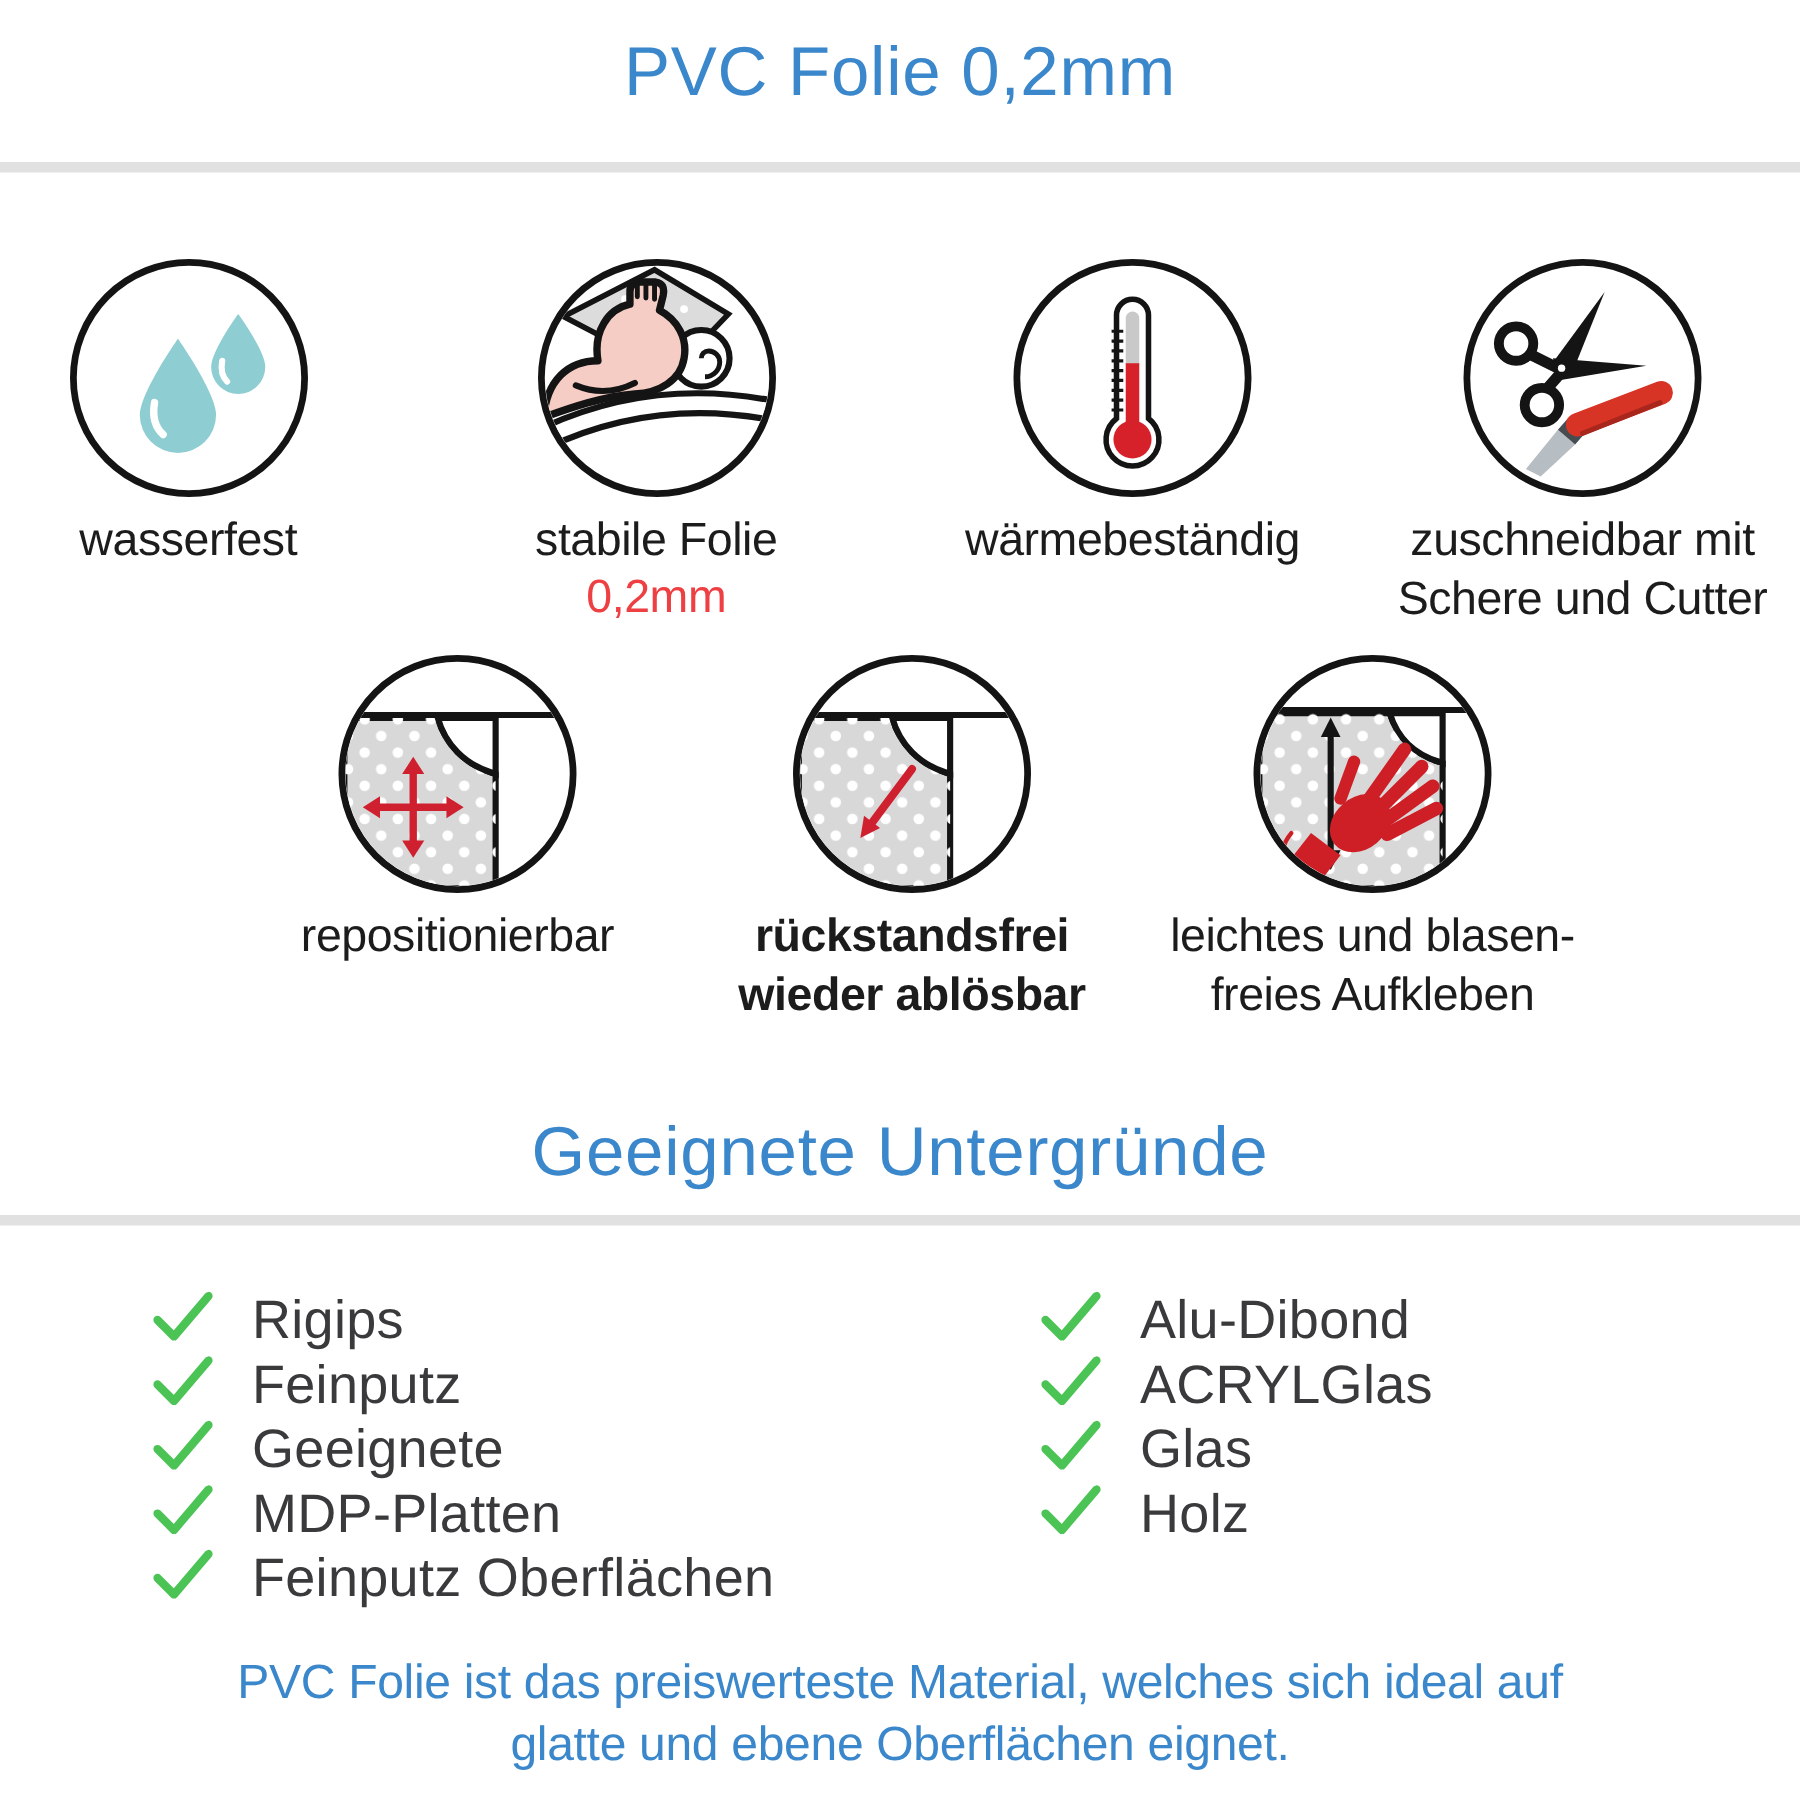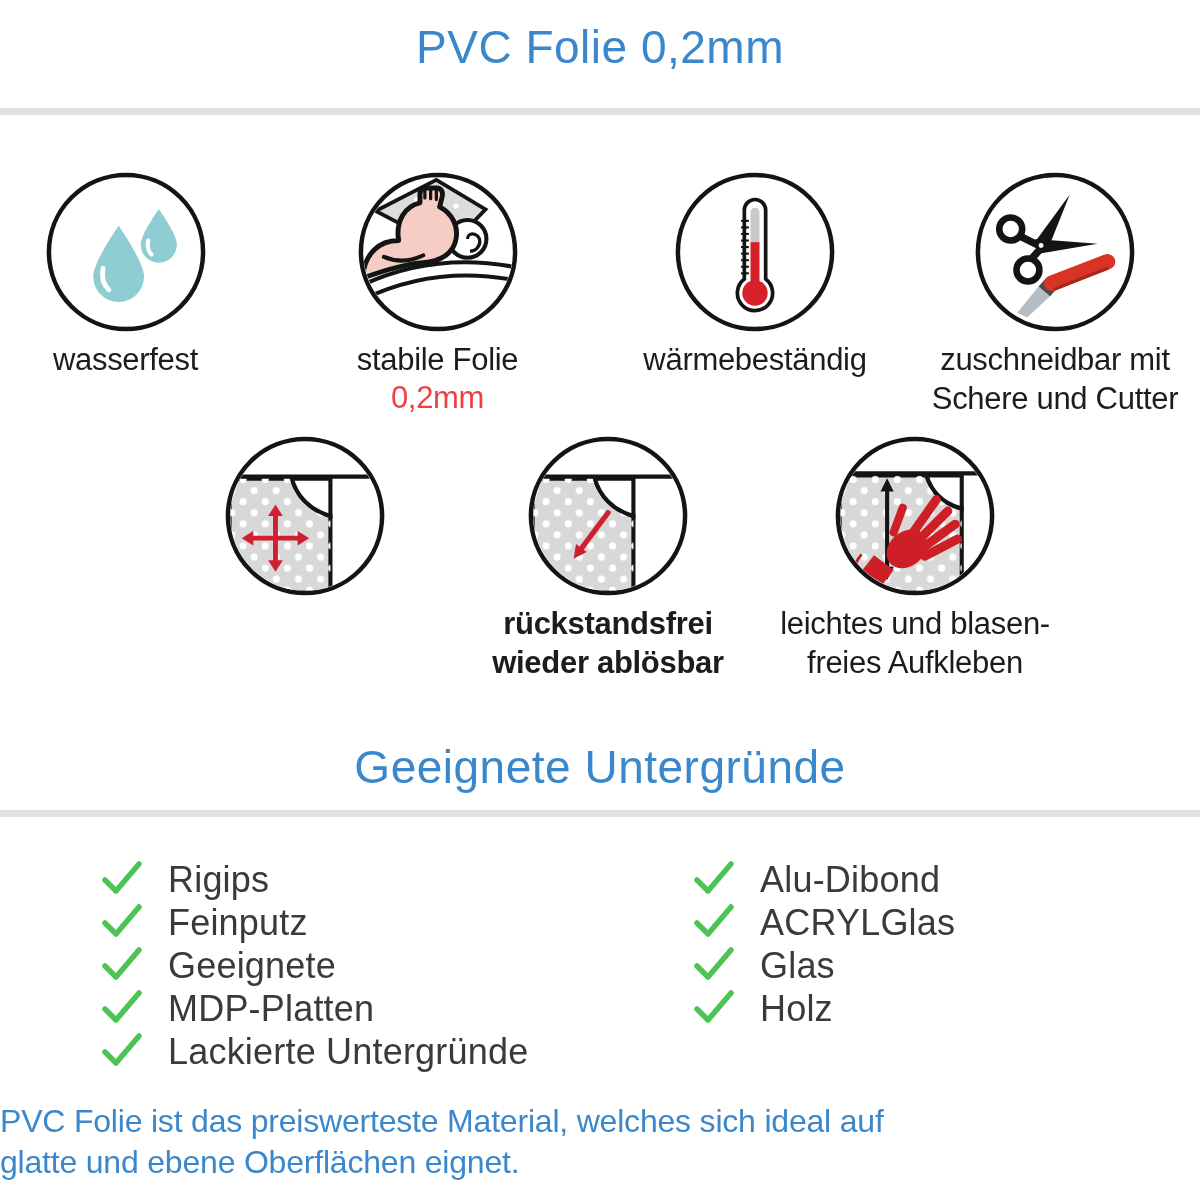--- a/index.html
+++ b/index.html
@@ -38,21 +38,21 @@
   .substrates.col-right{left:692px;}
   .substrates li{
     display:flex;align-items:flex-start;height:43px;
   }
   .substrates .check{width:44px;height:38px;flex:0 0 44px;}
   .substrates .item-text{
     margin-left:24px;font-size:36px;color:#3a3a3c;letter-spacing:0.2px;
   }
   .footer-note{
     position:absolute;top:1097px;left:0;width:100%;
-    text-align:left;font-size:32px;line-height:41px;
+    text-align:center;font-size:32px;line-height:41px;
     color:#3b87cb;white-space:pre-line;letter-spacing:-0.2px;
   }
 </style>
 </head>
 <body>
 
 <div class="page">
 
   <div class="page-title">PVC Folie 0,2mm</div>
   <div class="divider d1"></div>
@@ -170,20 +170,21 @@
               <line x1="64" y1="98" x2="64" y2="156" stroke="#cf2030" stroke-width="6"></line>
               <line x1="35" y1="127" x2="93" y2="127" stroke="#cf2030" stroke-width="6"></line>
               <polygon points="64,86 55,100 73,100"></polygon>
               <polygon points="64,168 55,154 73,154"></polygon>
               <polygon points="23,127 37,118 37,136"></polygon>
               <polygon points="105,127 91,118 91,136"></polygon>
             </g>
           </g>
         </svg>
       </div>
+      <div class="label">repositionierbar</div>
     </div>
 
     <div class="feature" style="left:476px;width:264px;font-weight:bold;">
       <div class="icon-wrap">
         <svg viewBox="0 0 200 200">
           <defs>
             <clipPath id="clipF">
                 <circle cx="100" cy="100" r="91"></circle>
               </clipPath>
             <pattern id="dotsF" patternUnits="userSpaceOnUse" width="27" height="27" x="4" y="8">
@@ -271,21 +272,21 @@
     <li>
       <svg class="check" viewBox="0 0 44 38">
           <path d="M5 21 L16 32 L39 5" fill="none" stroke="#4cc455" stroke-width="5.5" stroke-linecap="round" stroke-linejoin="round"></path>
         </svg>
       <span class="item-text">MDP-Platten</span>
     </li>
     <li>
       <svg class="check" viewBox="0 0 44 38">
           <path d="M5 21 L16 32 L39 5" fill="none" stroke="#4cc455" stroke-width="5.5" stroke-linecap="round" stroke-linejoin="round"></path>
         </svg>
-      <span class="item-text">Lackierte Untergründe</span>
+      <span class="item-text">Feinputz Oberflächen</span>
     </li>
   </ul>
 
   <ul class="substrates col-right">
     <li>
       <svg class="check" viewBox="0 0 44 38">
           <path d="M5 21 L16 32 L39 5" fill="none" stroke="#4cc455" stroke-width="5.5" stroke-linecap="round" stroke-linejoin="round"></path>
         </svg>
       <span class="item-text">Alu-Dibond</span>
     </li>

